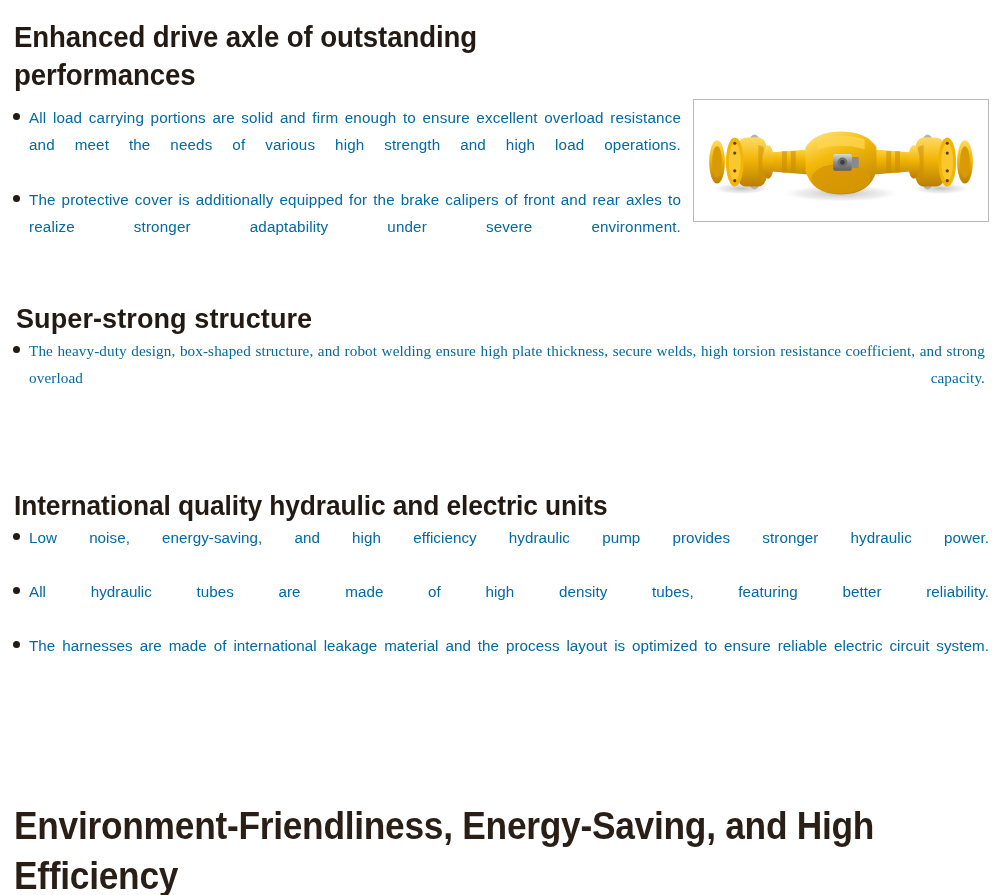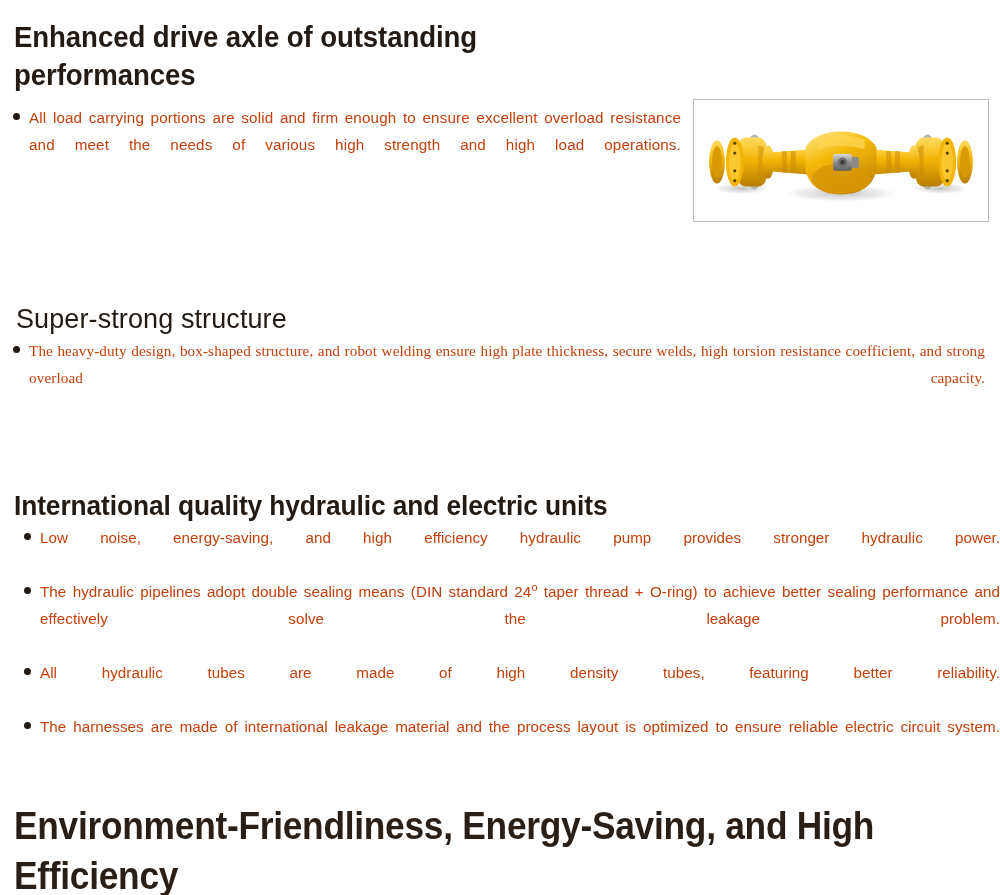--- a/index.html
+++ b/index.html
@@ -41,21 +41,21 @@
     font-size: 30px;
     line-height: 38px;
     transform: scaleX(0.92);
   }
 
   #heading-super-strong {
     left: 16px;
     top: 280px;
     font-size: 27px;
     line-height: 34px;
-    font-weight: 400;
+    font-weight: 700;
     letter-spacing: 0.1px;
   }
 
   #heading-international {
     left: 14px;
     top: 465px;
     font-size: 28px;
     line-height: 36px;
     font-weight: 600;
     transform: scaleX(0.94);
@@ -79,21 +79,21 @@
     list-style: none;
     margin: 0;
     padding: 0;
   }
 
   .bullet-item {
     position: relative;
     padding-left: 16px;
     font-size: 15.2px;
     line-height: 27px;
-    color: #c2410c;
+    color: #0369a1;
     margin: 0 0 1px 0;
   }
 
   .bullet-item .dot {
     position: absolute;
     left: 0;
     top: 9px;
     width: 7px;
     height: 7px;
     border-radius: 50%;
@@ -123,21 +123,21 @@
     width: 972px;
   }
   #list-super-strong .bullet-item {
     text-align: justify;
     letter-spacing: 0.1px;
     font-family: Liberation Serif, serif;
   }
 
   
   #list-international {
-    left: 24px;
+    left: 13px;
     top: 524px;
     width: 976px;
   }
   #list-international .bullet-item {
     text-align: justify;
     letter-spacing: 0.05px;
     margin-bottom: 0px;
   }
   #list-international .bullet-item .dot { top: 9px; }
 
@@ -176,20 +176,24 @@
 <body>
 
 <div class="page">
 
   <h1 class="h-condensed" id="heading-drive-axle">Enhanced drive axle of outstanding performances</h1>
 
   <ul class="bullet-list" id="list-drive-axle">
     <li class="bullet-item">
       <span class="dot"></span>
       <span class="bullet-text">All load carrying portions are solid and firm enough to ensure excellent overload resistance and meet the needs of various high strength and high load operations.</span>
+    </li>
+    <li class="bullet-item">
+      <span class="dot"></span>
+      <span class="bullet-text">The protective cover is additionally equipped for the brake calipers of front and rear axles to realize stronger adaptability under severe environment.</span>
     </li>
   </ul>
 
   <figure id="axle-photo-panel" style="margin:0;">
     <svg id="axle-photo-svg" viewBox="0 0 296 123" xmlns="http://www.w3.org/2000/svg">
       <defs>
         <linearGradient id="yBody" x1="0" y1="0" x2="0" y2="1">
           <stop offset="0%" stop-color="#FFD44A"></stop>
           <stop offset="38%" stop-color="#F3B704"></stop>
           <stop offset="100%" stop-color="#C88C05"></stop>
@@ -279,24 +283,20 @@
 
   <h2 class="h-condensed" id="heading-international">International quality hydraulic and electric units</h2>
 
   <ul class="bullet-list" id="list-international">
     <li class="bullet-item">
       <span class="dot"></span>
       <span class="bullet-text">Low noise, energy-saving, and high efficiency hydraulic pump provides stronger hydraulic power.</span>
     </li>
     <li class="bullet-item">
       <span class="dot"></span>
-      <span class="bullet-text">The hydraulic pipelines adopt double sealing means (DIN standard 24<sup class="deg">o</sup> taper thread + O-ring) to achieve better sealing performance and effectively solve the leakage problem.</span>
-    </li>
-    <li class="bullet-item">
-      <span class="dot"></span>
       <span class="bullet-text">All hydraulic tubes are made of high density tubes, featuring better reliability.</span>
     </li>
     <li class="bullet-item">
       <span class="dot"></span>
       <span class="bullet-text">The harnesses are made of international leakage material and the process layout is optimized to ensure reliable electric circuit system.</span>
     </li>
   </ul>
 
   <h1 class="h-condensed" id="heading-environment">Environment-Friendliness, Energy-Saving, and High Efficiency</h1>
 

